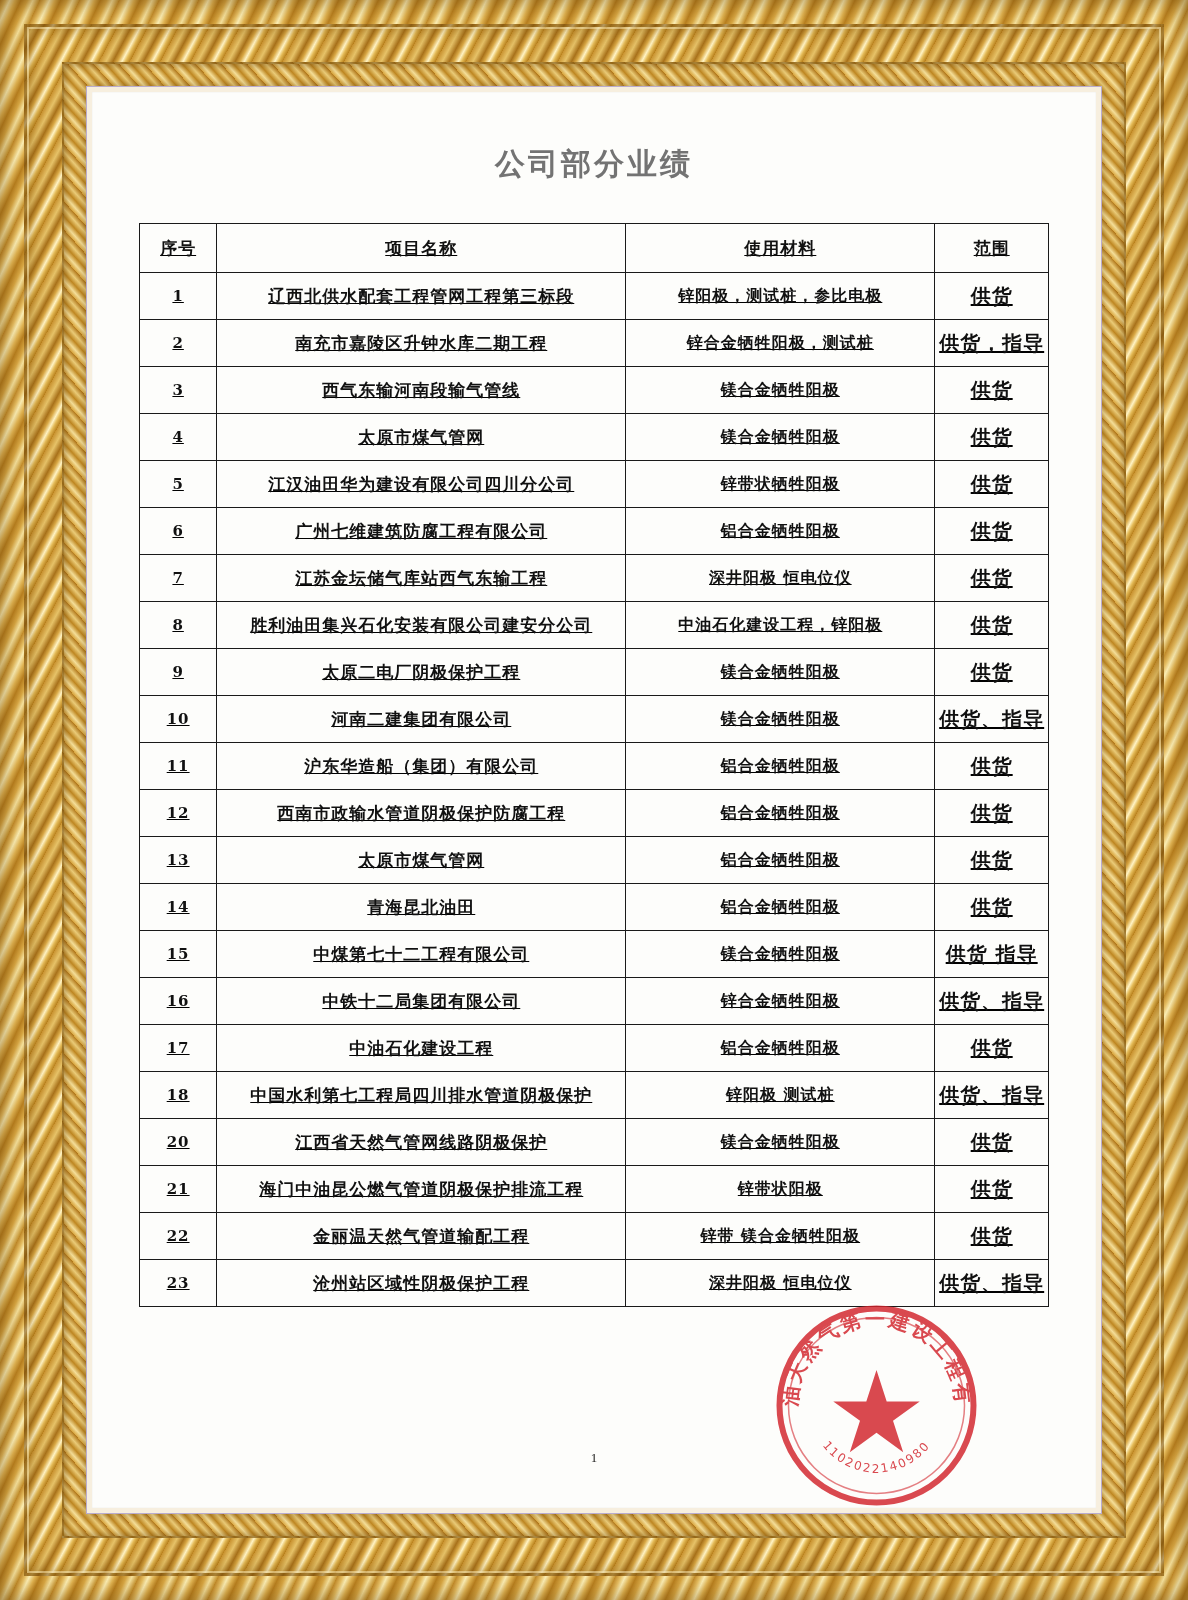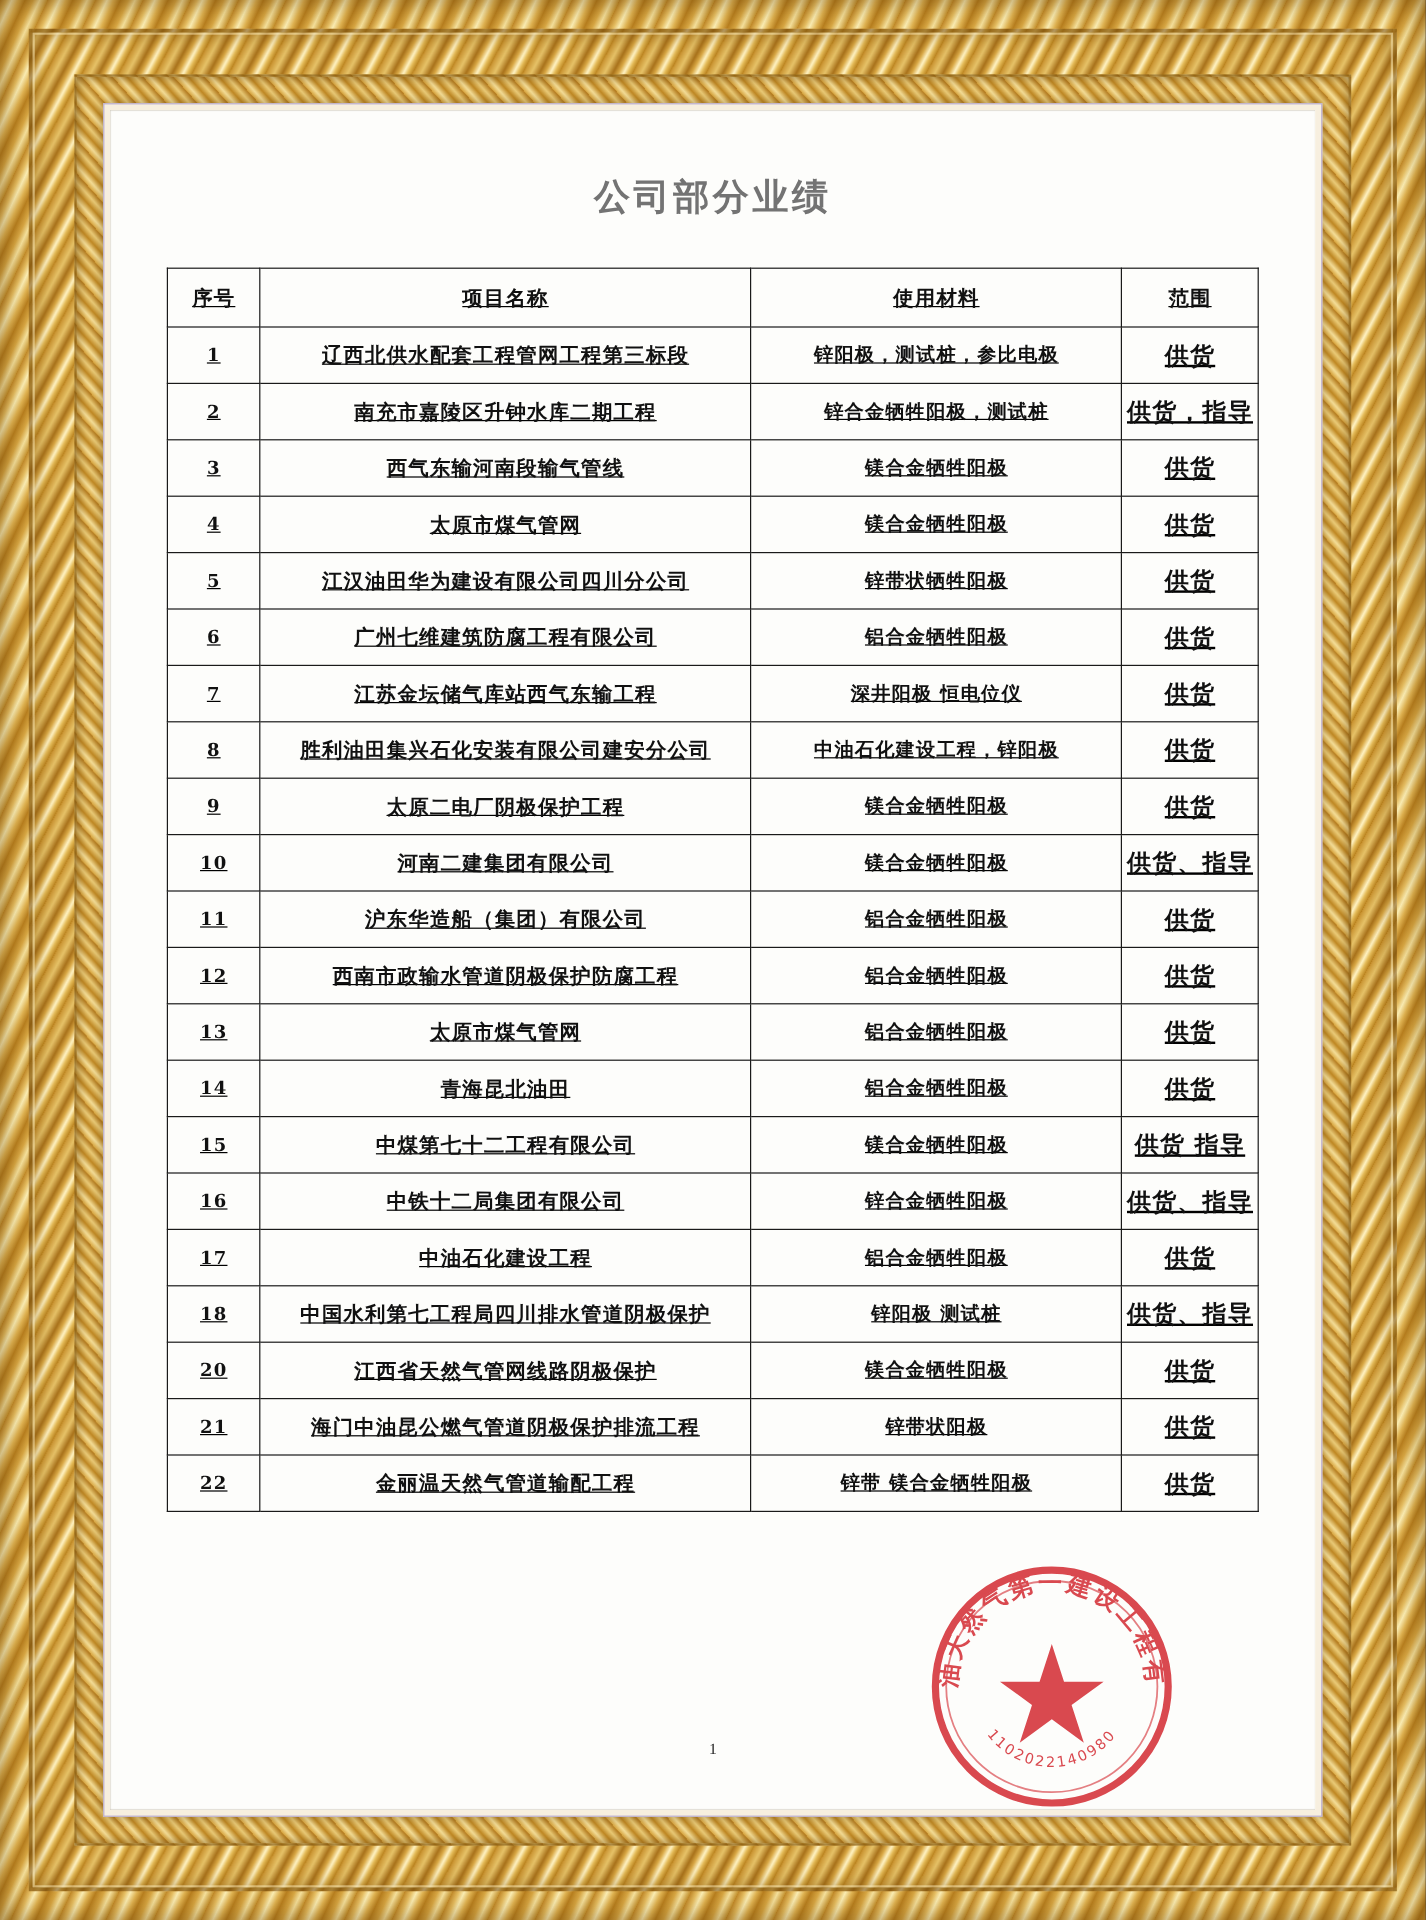--- a/index.html
+++ b/index.html
@@ -309,20 +309,26 @@
               <td class="no">21</td>
               <td class="name">海门中油昆公燃气管道阴极保护排流工程</td>
               <td class="mat">锌带状阳极</td>
               <td class="scope">供货</td>
             </tr>
             <tr>
               <td class="no">22</td>
               <td class="name">金丽温天然气管道输配工程</td>
               <td class="mat">锌带   镁合金牺牲阳极</td>
               <td class="scope">供货</td>
+            </tr>
+            <tr>
+              <td class="no">23</td>
+              <td class="name">沧州站区域性阴极保护工程</td>
+              <td class="mat">深井阳极  恒电位仪</td>
+              <td class="scope">供货、指导</td>
             </tr>
           </tbody>
       </table>
 
       <div class="seal">
         <svg width="215" height="215" viewBox="0 0 215 215" xmlns="http://www.w3.org/2000/svg">
           <defs>
             <path id="arcPath" d="M 28,107 A 79,79 0 1 1 187,107" fill="none"></path>
             <path id="arcPathBottom" d="M 40,107 A 67,67 0 0 0 175,107" fill="none"></path>
           </defs>

